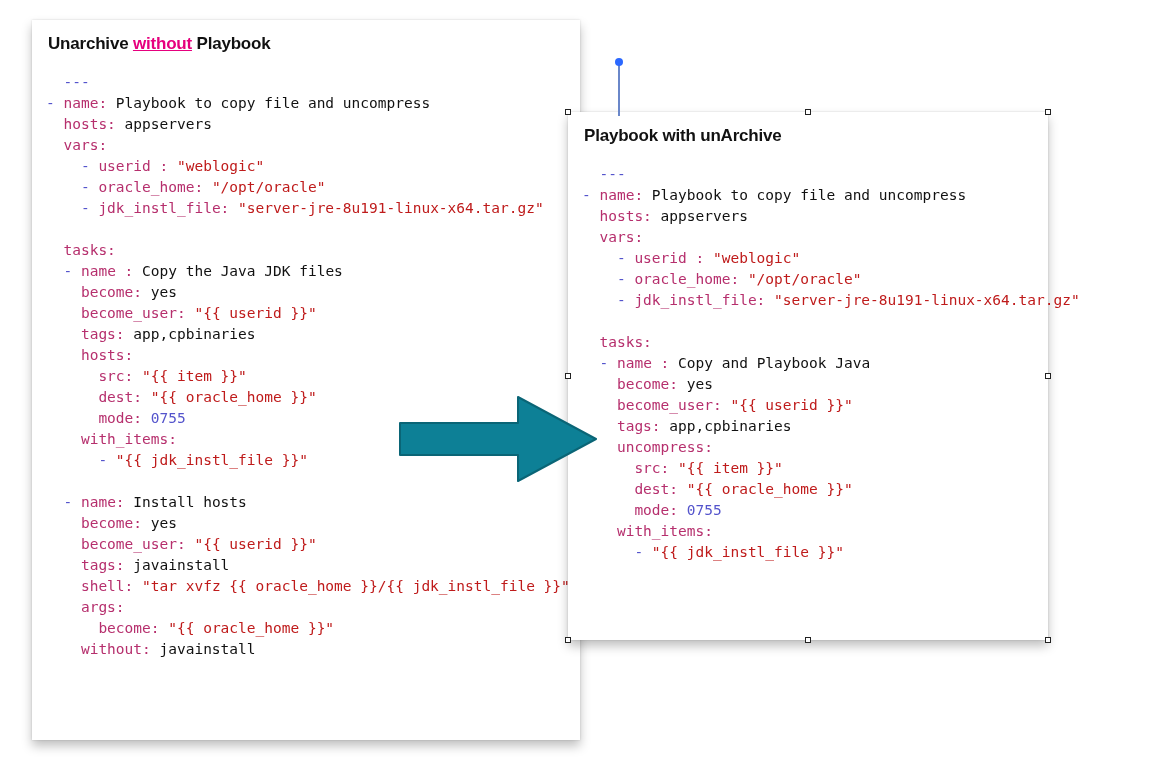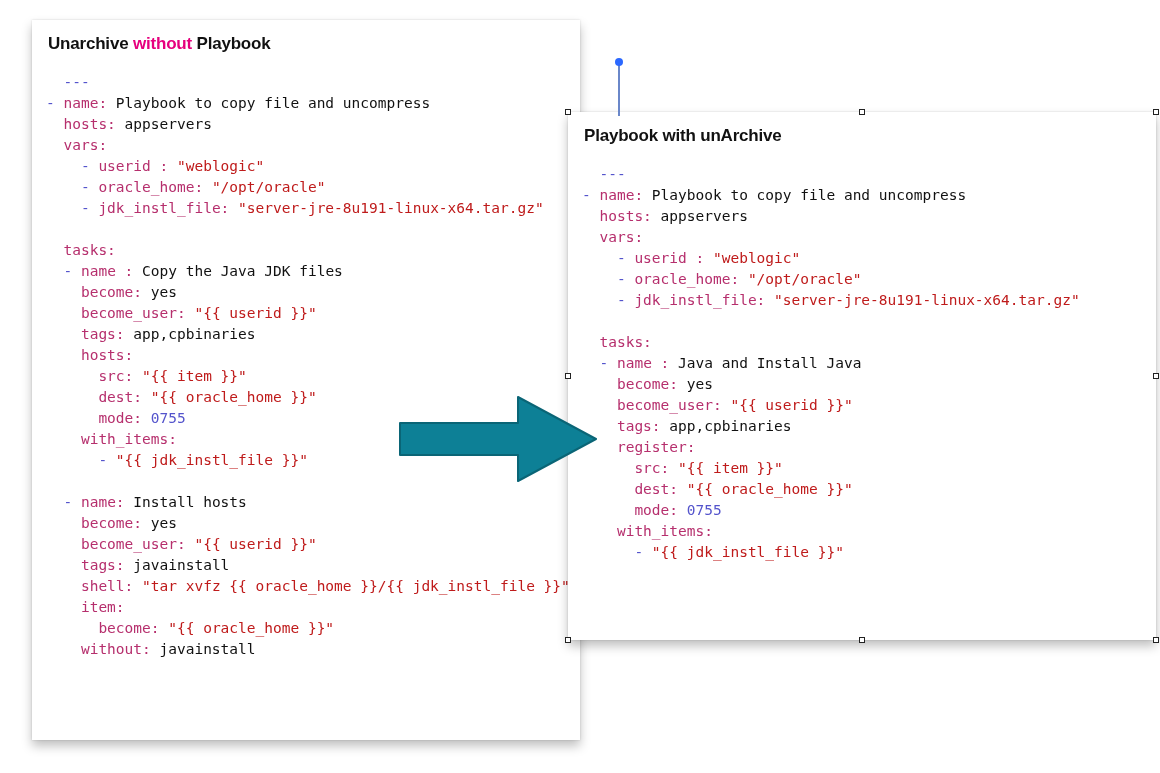--- a/index.html
+++ b/index.html
@@ -34,40 +34,40 @@
   .card-left {
     left: 32px;
     top: 20px;
     width: 548px;
     height: 720px;
     padding: 14px 12px 10px 14px;
   }
   .card-right {
     left: 568px;
     top: 112px;
-    width: 588px;
+    width: 480px;
     height: 528px;
     padding: 14px 12px 10px 14px;
   }
   .card-right::after {
     content: "";
     position: absolute;
     left: 10px; right: 10px; bottom: -18px; height: 30px;
     background: radial-gradient(ellipse at center, rgba(0,0,0,0.25) 0%, rgba(0,0,0,0) 70%);
     filter: blur(2px);
     z-index: -1;
   }
   .title {
     font-weight: 800;
     font-size: 17px;
     color: #111;
     margin: 0 0 18px 2px;
     letter-spacing: -0.2px;
   }
-  .title .hl { color: var(--highlight); }
+  .title .hl { color: var(--highlight); text-decoration: underline; }
   pre.code {
     margin: 0;
     font-family: Menlo, Consolas, "DejaVu Sans Mono", monospace;
     font-size: 14.5px;
     line-height: 21px;
     white-space: pre;
     color: var(--plain);
   }
   .k  { color: var(--key); }
   .d  { color: var(--dash); }
@@ -143,43 +143,43 @@
       <span class="k">dest:</span><span class="s"> "{{ oracle_home }}"</span>
       <span class="k">mode:</span><span class="n"> 0755</span>
     <span class="k">with_items:</span>
       <span class="d">- </span><span class="s">"{{ jdk_instl_file }}"</span>
 
   <span class="d">- </span><span class="k">name:</span><span> Install hosts</span>
     <span class="k">become:</span><span> yes</span>
     <span class="k">become_user:</span><span class="s"> "{{ userid }}"</span>
     <span class="k">tags:</span><span> javainstall</span>
     <span class="k">shell:</span><span class="s"> "tar xvfz {{ oracle_home }}/{{ jdk_instl_file }}"</span>
-    <span class="k">item:</span>
+    <span class="k">args:</span>
       <span class="k">become:</span><span class="s"> "{{ oracle_home }}"</span>
     <span class="k">without:</span><span> javainstall</span></pre>
   </div>
 
   <div class="card card-right">
     <h2 class="title">
       <span>Playbook with unArchive</span>
     </h2>
 <pre class="code">  <span class="d">---</span>
 <span class="d">- </span><span class="k">name:</span><span> Playbook to copy file and uncompress</span>
   <span class="k">hosts:</span><span> appservers</span>
   <span class="k">vars:</span>
     <span class="d">- </span><span class="k">userid :</span><span class="s"> "weblogic"</span>
     <span class="d">- </span><span class="k">oracle_home:</span><span class="s"> "/opt/oracle"</span>
     <span class="d">- </span><span class="k">jdk_instl_file:</span><span class="s"> "server-jre-8u191-linux-x64.tar.gz"</span>
 
   <span class="k">tasks:</span>
-  <span class="d">- </span><span class="k">name :</span><span> Java and Install Java</span>
+  <span class="d">- </span><span class="k">name :</span><span> Copy and Playbook Java</span>
     <span class="k">become:</span><span> yes</span>
     <span class="k">become_user:</span><span class="s"> "{{ userid }}"</span>
     <span class="k">tags:</span><span> app,cpbinaries</span>
-    <span class="k">register:</span>
+    <span class="k">uncompress:</span>
       <span class="k">src:</span><span class="s"> "{{ item }}"</span>
       <span class="k">dest:</span><span class="s"> "{{ oracle_home }}"</span>
       <span class="k">mode:</span><span class="n"> 0755</span>
     <span class="k">with_items:</span>
       <span class="d">- </span><span class="s">"{{ jdk_instl_file }}"</span></pre>
 
     <div class="squares">
       <span style="left:-3px; top:-3px"></span>
       <span style="left:calc(50% - 3px); top:-3px"></span>
       <span style="right:-3px; top:-3px"></span>

